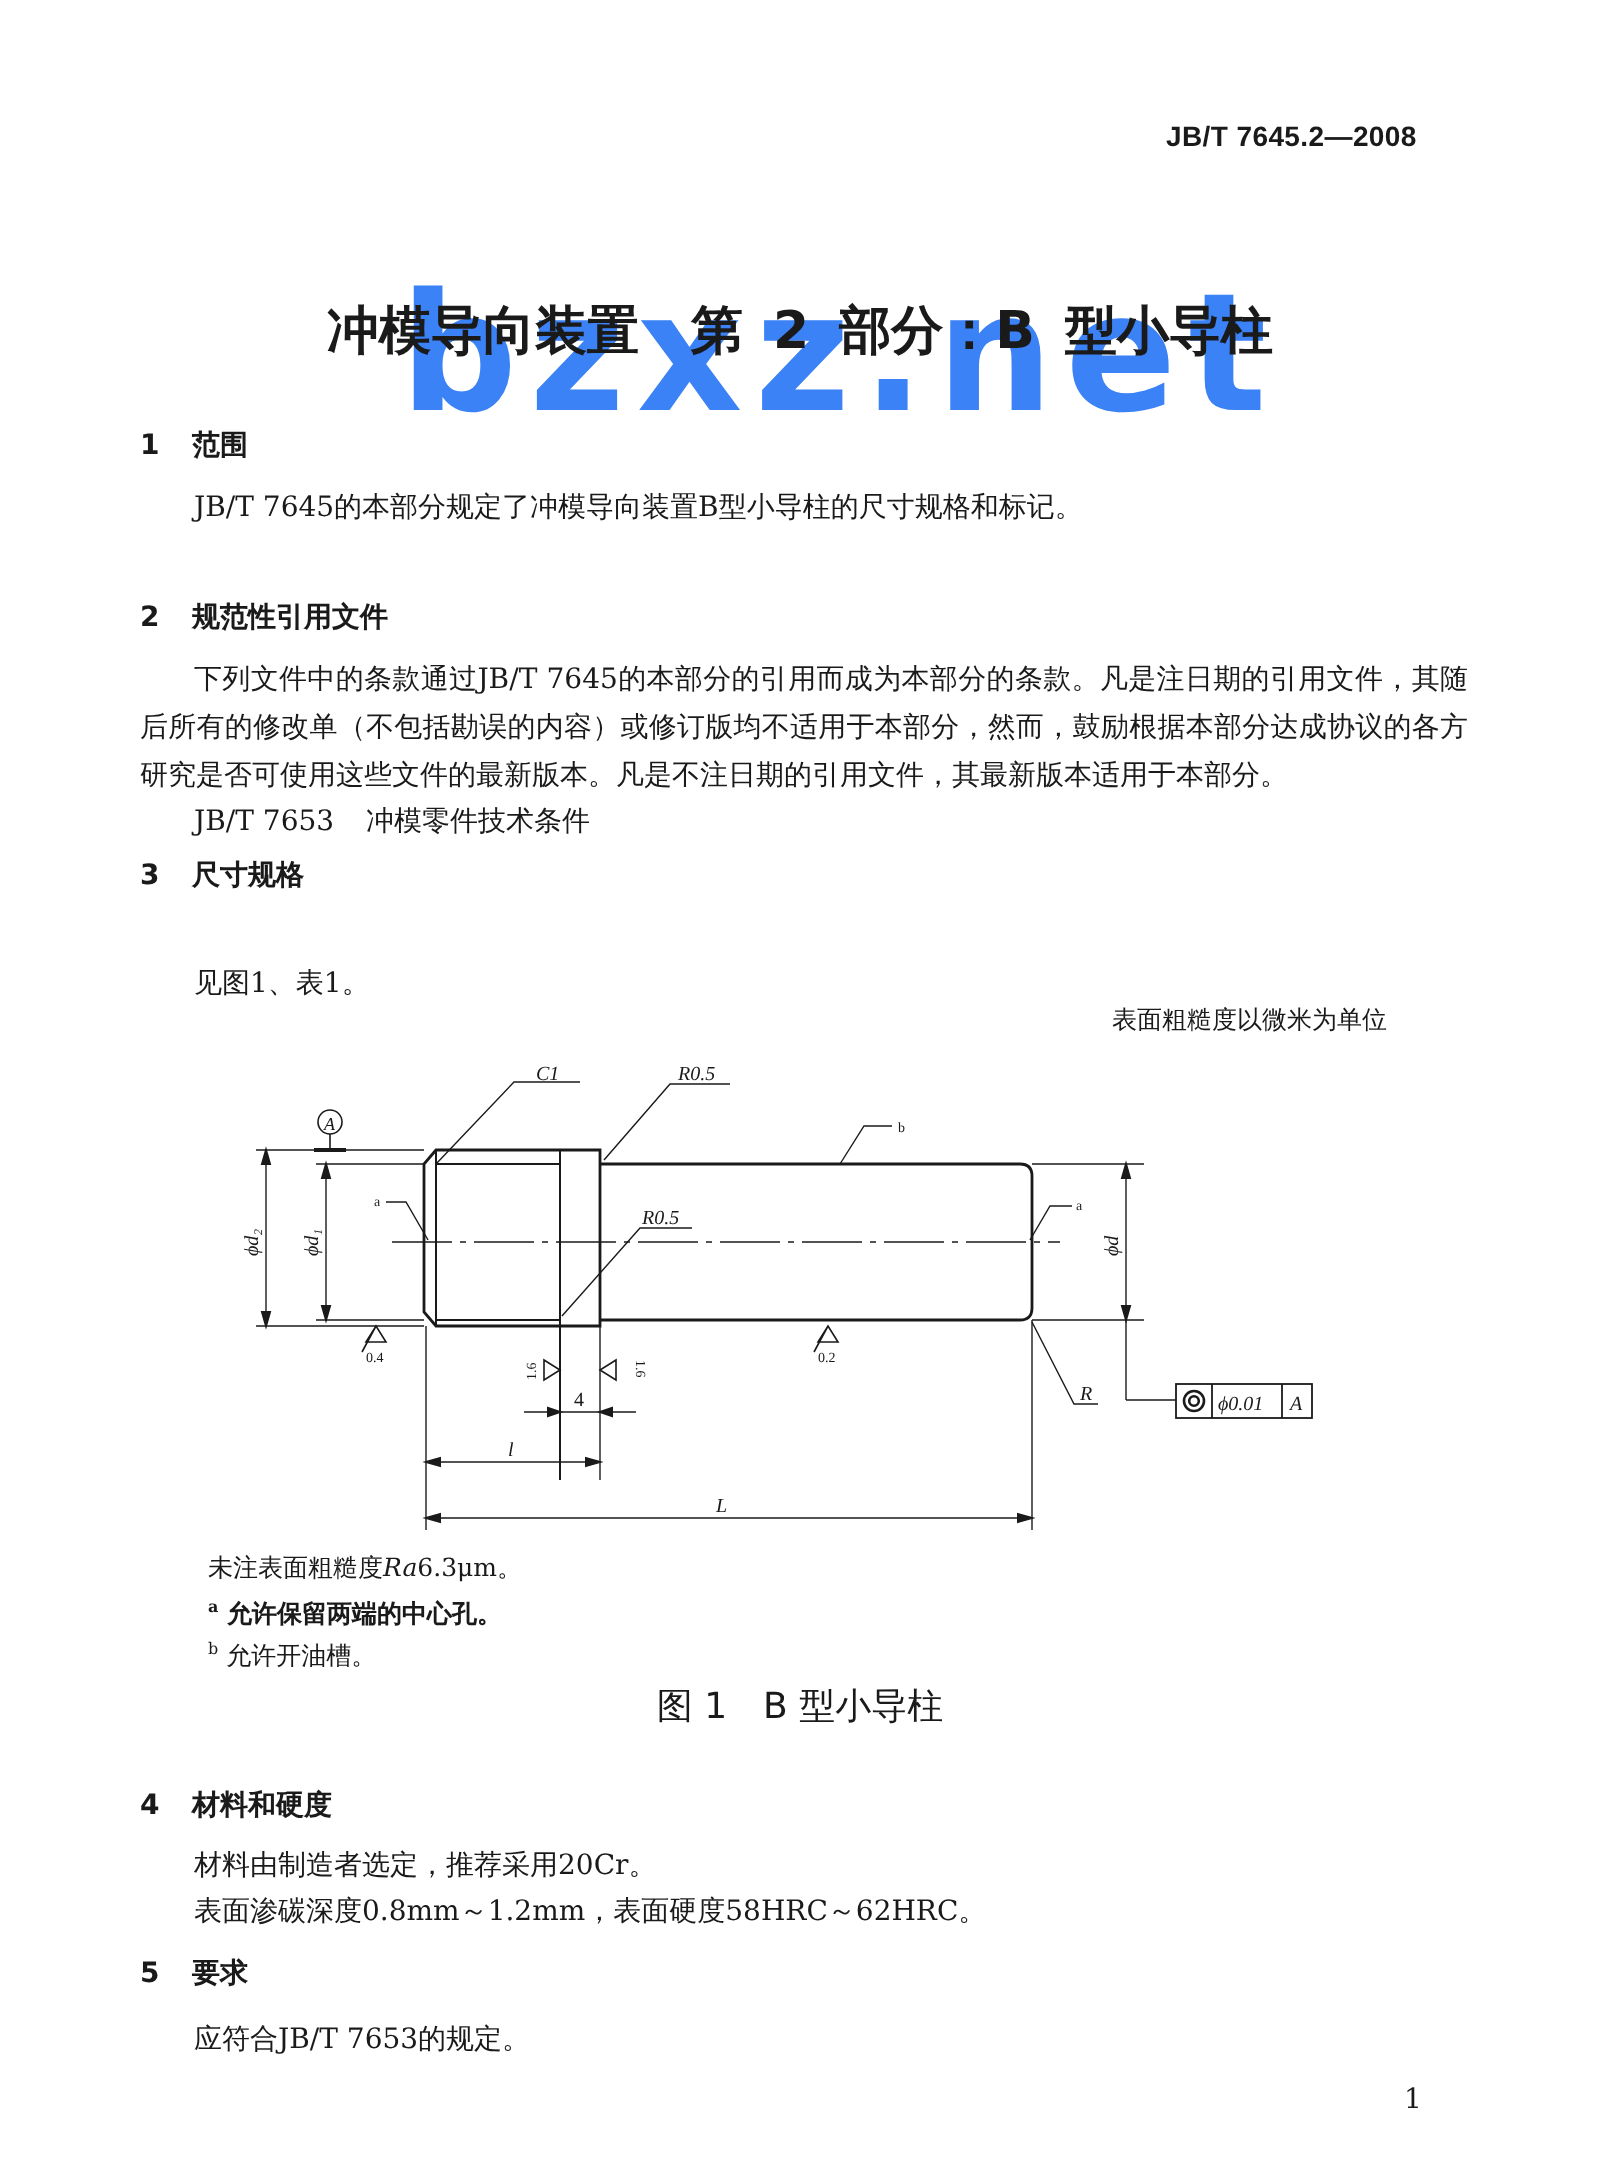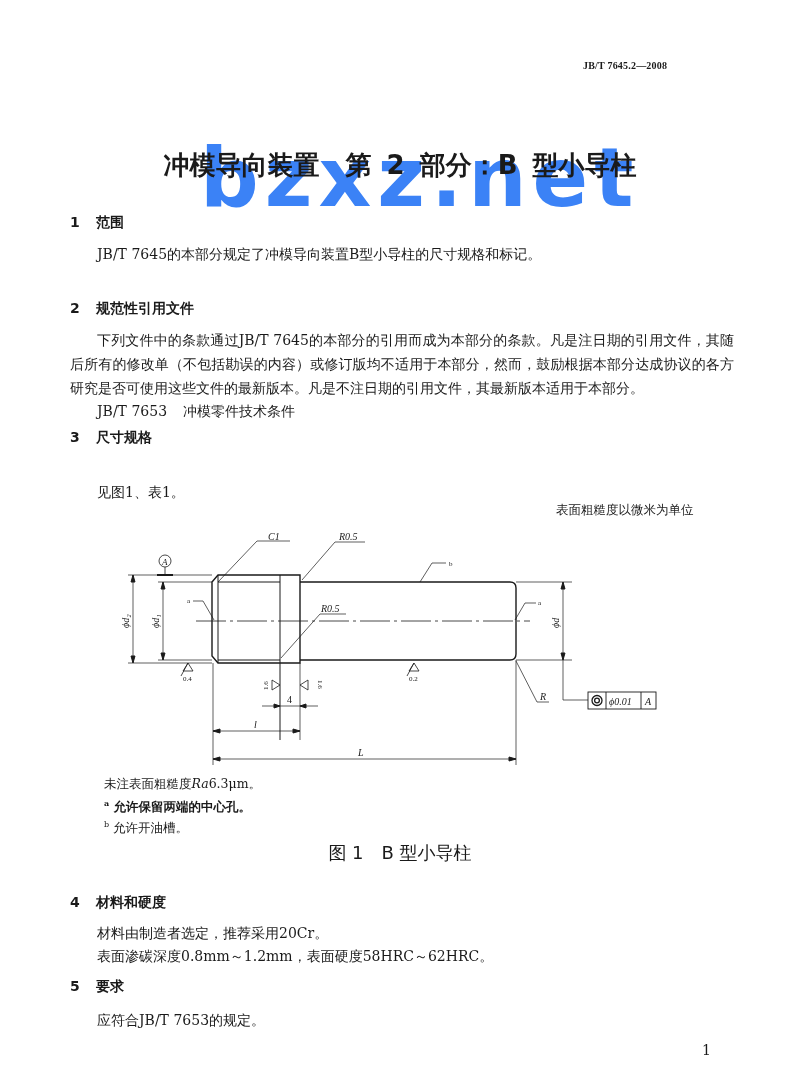--- a/index.html
+++ b/index.html
@@ -1,21 +1,21 @@
 <!DOCTYPE html>
 <html><head>
 <meta charset="utf-8">
 <style>
   html, body { margin: 0; padding: 0; }
   body {
     width: 800px; height: 1092px; background: #ffffff; position: relative; overflow: hidden;
     font-family: "DejaVu Serif", "Liberation Serif", serif; color: #1a1a1a;
   }
   .abs { position: absolute; }
-  .std-code { left: 583px; top: 60px; font-family: Liberation Serif, serif; font-weight: bold; font-size: 10px; letter-spacing: 0.2px; }
+  .std-code { left: 583px; top: 60px; font-family: Liberation Sans, sans-serif; font-weight: bold; font-size: 14px; letter-spacing: 0.2px; }
   .watermark { left: 200px; top: 130px; font-family: "DejaVu Sans", sans-serif; font-weight: bold; font-size: 82px; color: #3b82f6; letter-spacing: 6px; z-index: 0; }
   .title { left: 0; width: 800px; top: 148px; text-align: center; font-family: "DejaVu Sans", sans-serif; font-weight: bold; font-size: 26px; z-index: 1; word-spacing: 6px; }
   .heading { font-family: "DejaVu Sans", sans-serif; font-weight: bold; font-size: 14px; }
   .heading .num { display: inline-block; width: 26px; }
   .para { font-size: 14px; line-height: 20px; }
   .para p { margin: 0; }
   .small { font-size: 12.5px; }
   .caption { font-family: "DejaVu Sans", sans-serif; font-weight: normal; font-size: 18px; }
   sup { font-size: 8px; }
   svg text { font-family: "Liberation Serif", serif; }

